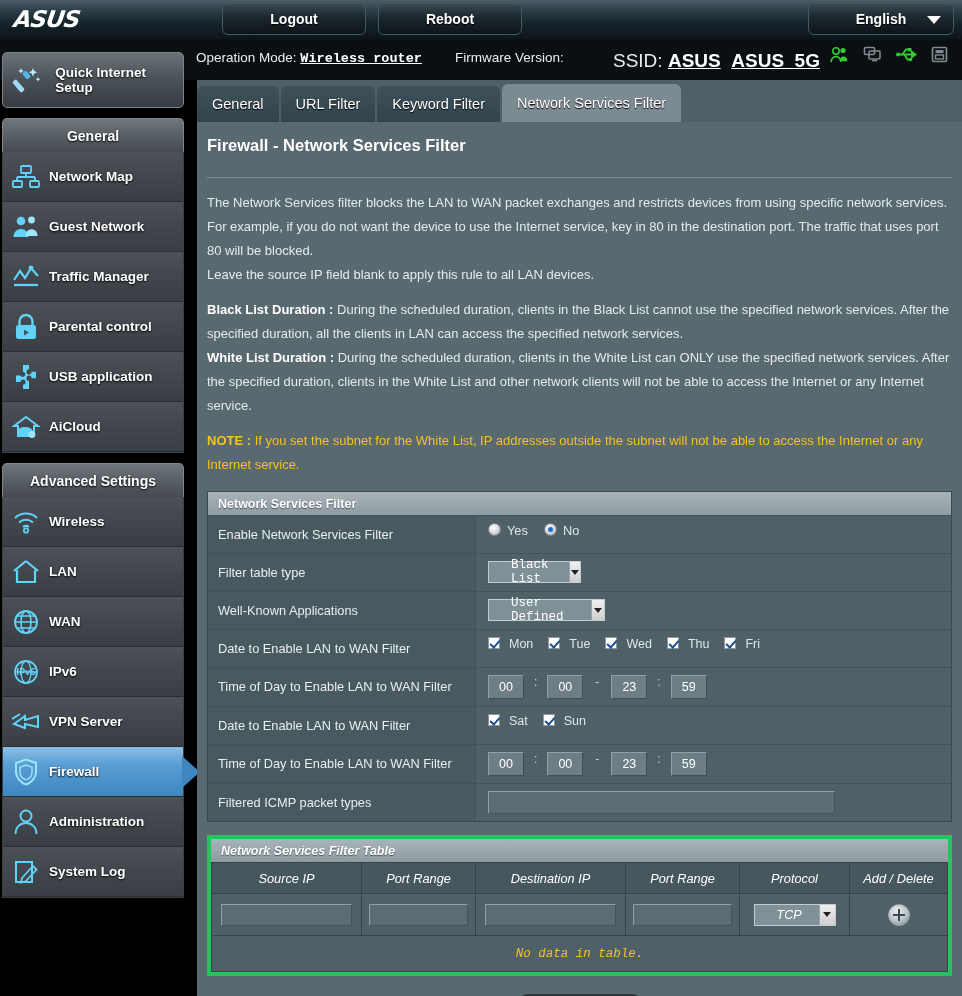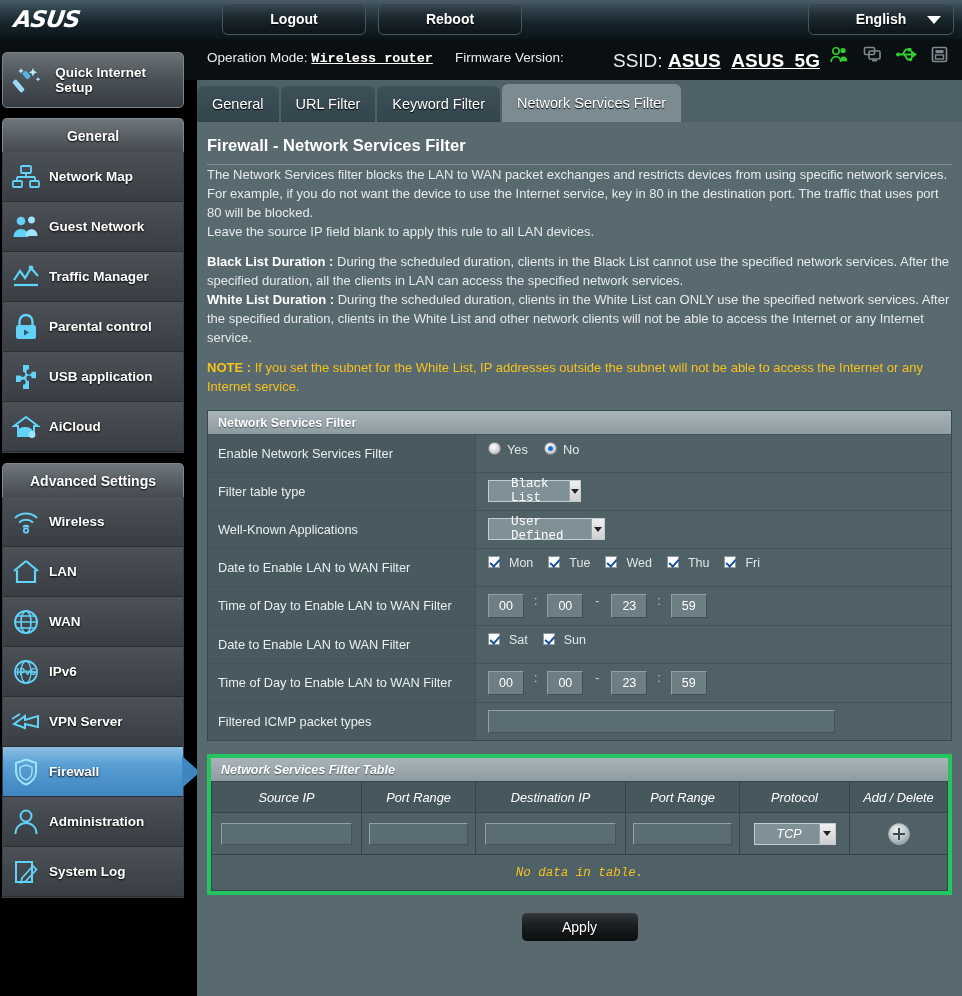--- a/index.html
+++ b/index.html
@@ -54,21 +54,21 @@
     border-left: 7px solid transparent; border-right: 7px solid transparent;
     border-top: 8px solid #ffffff;
   }
 
   
   .headerstrip {
     position: absolute; left: 0; top: 39px; width: 962px; height: 41px;
     background: #0a0f12;
   }
   .opmode {
-    position: absolute; left: 207px; top: 11px;
+    position: absolute; left: 196px; top: 11px;
     font-size: 13.5px; color: #e8eef1; white-space: nowrap;
   }
   .mono-val {
     font-family: "Liberation Mono", monospace; font-weight: bold;
     text-decoration: underline; color: #ffffff;
   }
   .fwver { position: absolute; left: 455px; top: 11px; font-size: 13.5px; color: #e8eef1; }
   .ssid { position: absolute; left: 613px; top: 11px; font-size: 19px; color: #e8eef1; white-space: nowrap;}
   .ssid b { font-weight: bold; text-decoration: underline; color:#fff; }
   .hdricons { position: absolute; right: 14px; top: 46px; display: flex; gap: 14px; align-items: center; }
@@ -134,25 +134,25 @@
     text-shadow: 0 1px 1px #000;
   }
   .tab.active { background: #7c8b92; color:#fff; height: 38px; }
 
   .panel {
     position: absolute; left: 0; top: 42px; width: 765px; height: 874px;
     background: #58696f;
     padding: 0 10px;
   }
   .page-title {
-    margin-top: 14px; padding-bottom: 9px;
+    margin-top: 14px; padding-bottom: 22px;
     color: #ffffff; font-size: 16.5px; font-weight: bold;
     border-bottom: 1px solid #7d8d93;
   }
-  .desc { margin-top: 0; color: #e6eaec; font-size: 13px; line-height: 19px; }
+  .desc { margin-top: 13px; color: #e6eaec; font-size: 13px; line-height: 24px; }
   .desc p { margin-bottom: 0px; }
   .desc .gap { height: 11px; }
   .desc b { font-weight: bold; color: #ffffff; }
   .note { color: #f5c11e; }
   .note b { color: #f5c11e; }
 
   
   .formbox { margin-top: 14px; border: 1px solid #384a51; }
   .box-title {
     height: 23px; padding-left: 10px;

